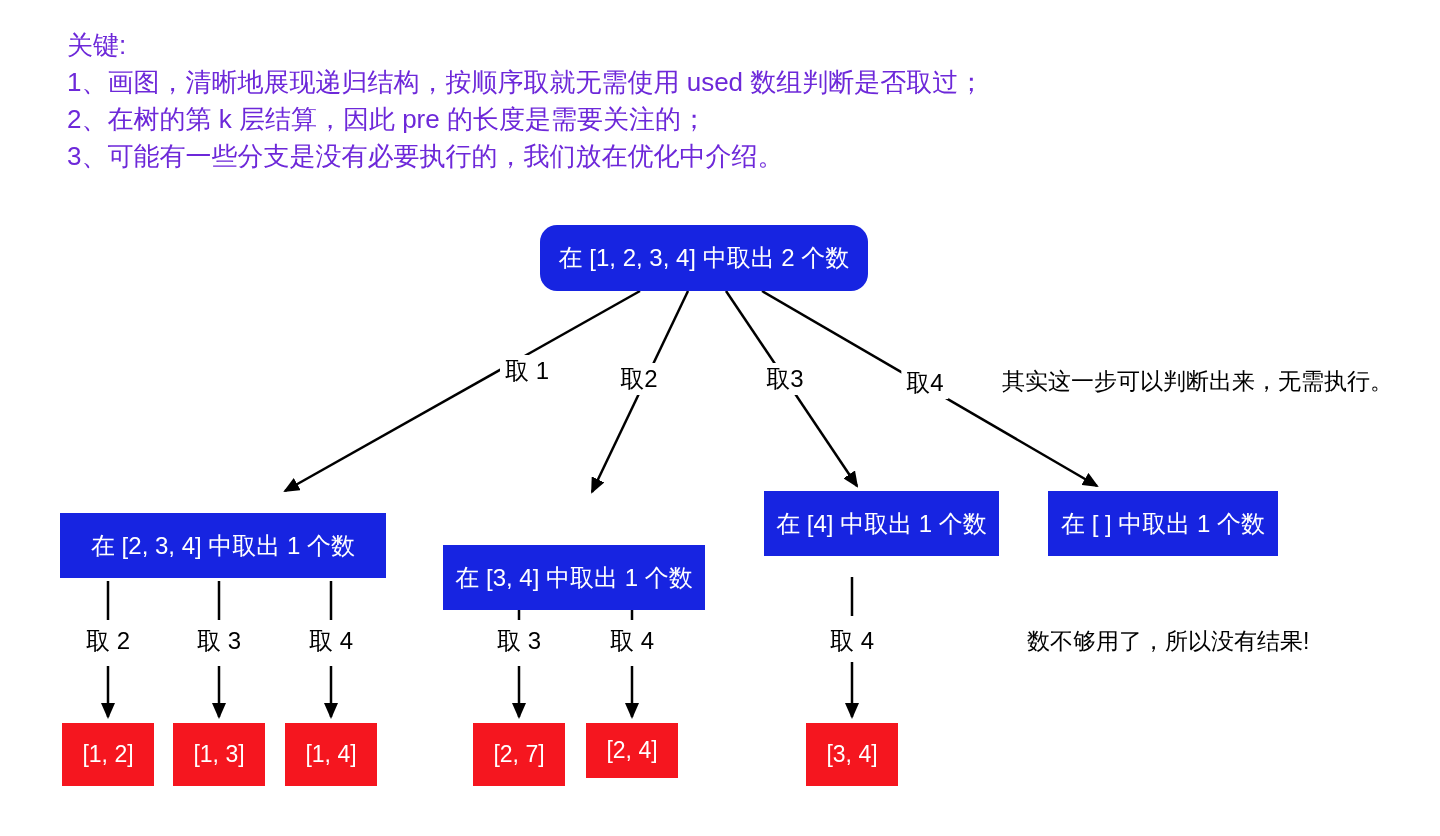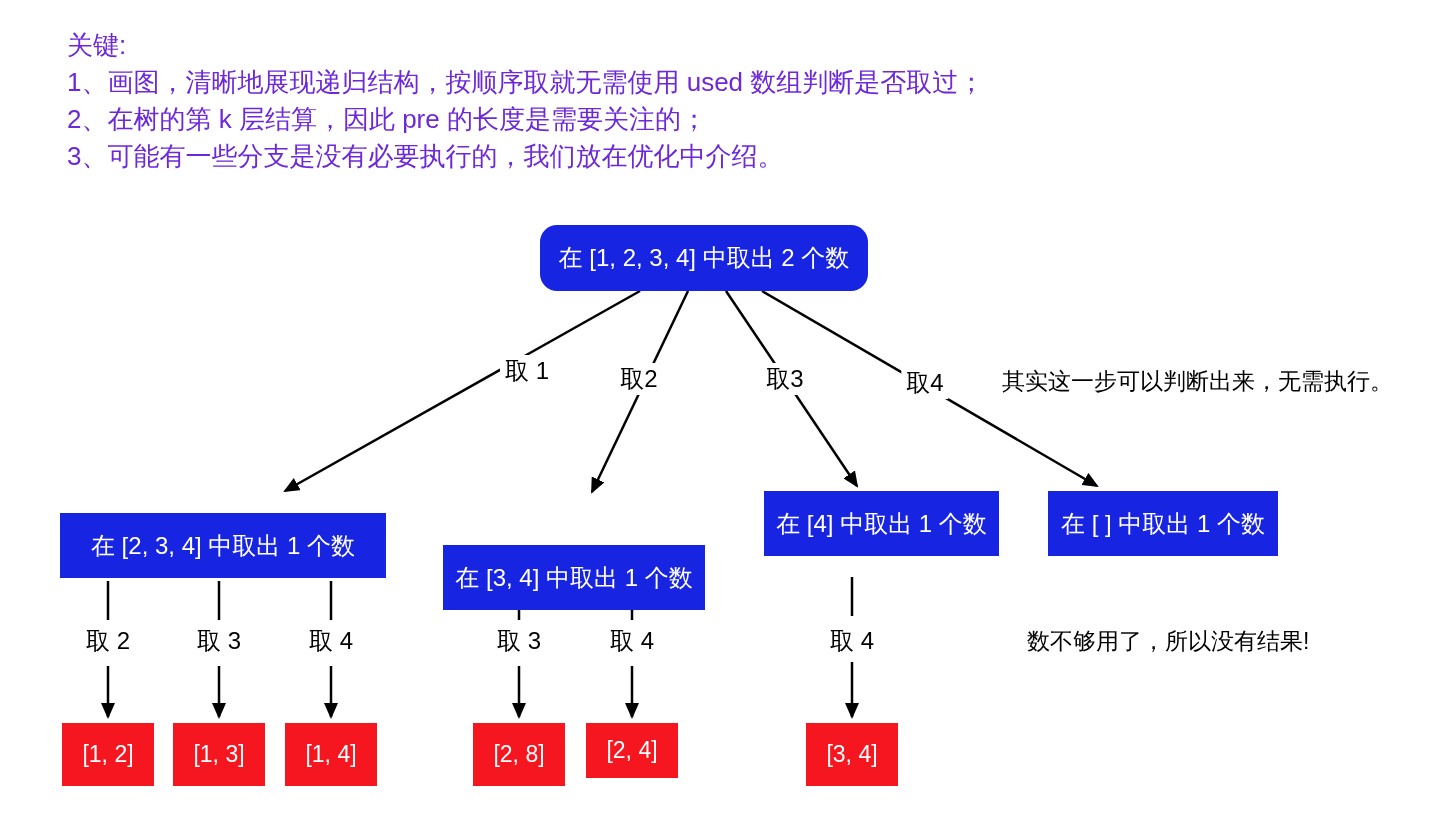--- a/index.html
+++ b/index.html
@@ -83,20 +83,20 @@
   <div class="edge-label" style="left:108px;top:641px;">取 2</div>
   <div class="edge-label" style="left:219px;top:641px;">取 3</div>
   <div class="edge-label" style="left:331px;top:641px;">取 4</div>
   <div class="edge-label" style="left:519px;top:641px;">取 3</div>
   <div class="edge-label" style="left:632px;top:641px;">取 4</div>
   <div class="edge-label" style="left:852px;top:641px;">取 4</div>
 
   <div class="result" style="left:62px;top:723px;width:92px;height:63px;">[1, 2]</div>
   <div class="result" style="left:173px;top:723px;width:92px;height:63px;">[1, 3]</div>
   <div class="result" style="left:285px;top:723px;width:92px;height:63px;">[1, 4]</div>
-  <div class="result" style="left:473px;top:723px;width:92px;height:63px;">[2, 8]</div>
+  <div class="result" style="left:473px;top:723px;width:92px;height:63px;">[2, 7]</div>
   <div class="result" style="left:586px;top:723px;width:92px;height:55px;">[2, 4]</div>
   <div class="result" style="left:806px;top:723px;width:92px;height:63px;">[3, 4]</div>
 
   <div class="annotation" style="left:1027px;top:641px;">数不够用了，所以没有结果!</div>
   <div class="annotation" style="left:1002px;top:381px;">其实这一步可以判断出来，无需执行。</div>
 
 </div>
 
 </body></html>

